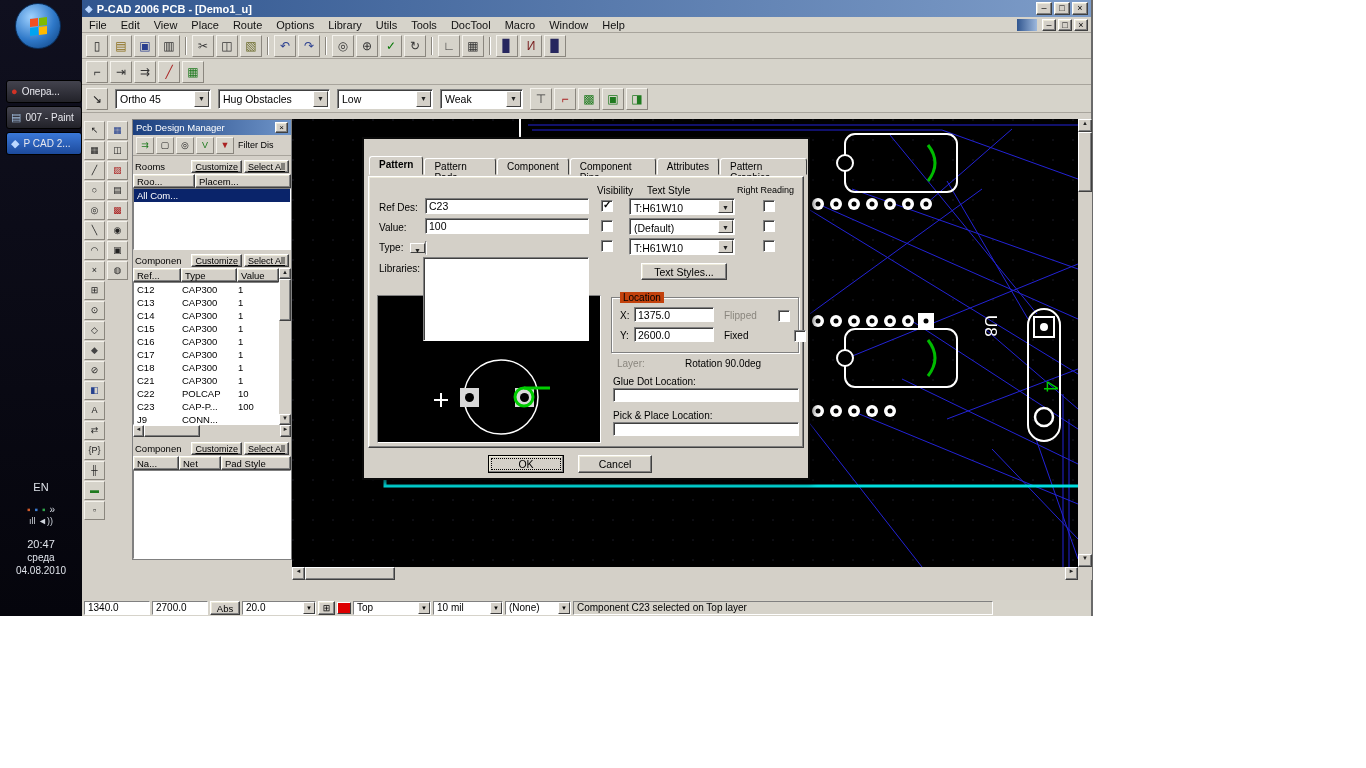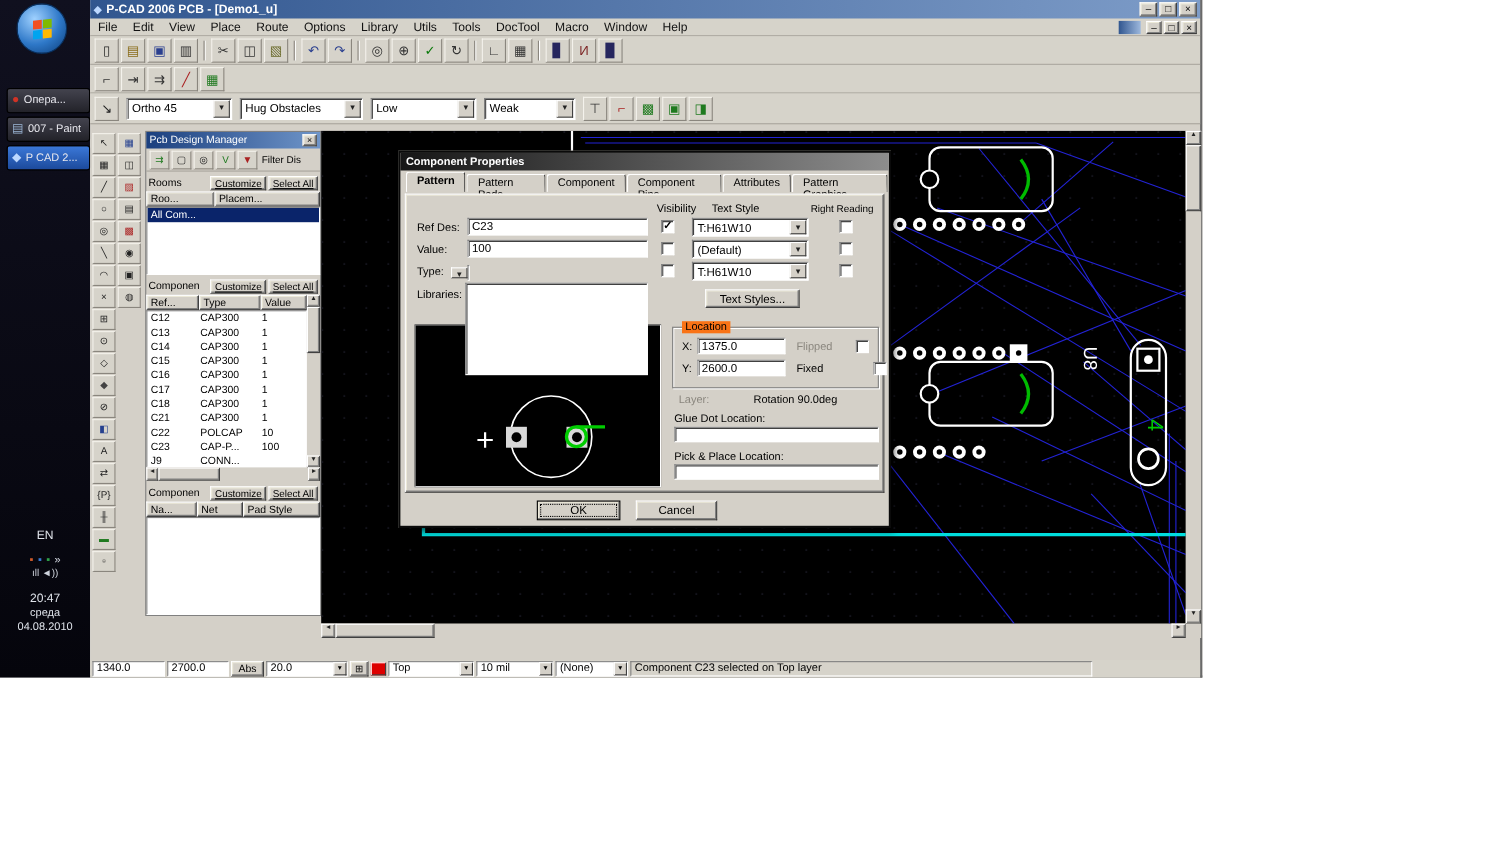--- a/index.html
+++ b/index.html
@@ -72,21 +72,21 @@
   .lbl{font-size:10px;color:#000;white-space:nowrap}
   .lbl.dim{color:#8a867e}
   .tfield{background:#fff;border:1px solid;border-color:#808080 #fff #fff #808080;box-shadow:inset 1px 1px 0 #404040;font-size:10.5px;font-family:"Liberation Sans",sans-serif;padding:0 3px;outline:none}
   .cb{width:12px;height:12px;background:#fff;border:1px solid;border-color:#808080 #fff #fff #808080;box-shadow:inset 1px 1px 0 #404040;display:inline-block;position:relative;flex:none}
   .checked .cb.v::after,.cb.on::after{content:"✓";position:absolute;left:1px;top:-2px;font-size:10px;font-weight:bold}
   .style-row{display:flex;align-items:center;height:20px}
   .style-row .cb{margin-left:6px}
   .style-row .combo{width:106px;height:17px;margin-left:16px}
   .style-row .cb.rr{margin-left:28px}
   .groupbox{border:1px solid #808080;box-shadow:1px 1px 0 #fff,inset 1px 1px 0 #fff;position:absolute}
-  .groupbox>.glabel{position:absolute;top:-6px;left:8px;background:#f97316;padding:0 3px;font-size:10px}
+  .groupbox>.glabel{position:absolute;top:-6px;left:8px;background:#c2410c;padding:0 3px;font-size:10px}
   .preview{background:#000;border:1px solid;border-color:#808080 #fff #fff #808080}
   
   .hintbar{left:0;top:584px;width:1009px;height:16px;background:#d6d3ca;border-top:1px solid #fff;display:flex;align-items:center}
   .hint-in{margin:1px 2px;flex:1;height:13px;font-size:10px;padding:0 4px;background:#d6d3ca;border:1px solid;border-color:#808080 #fff #fff #808080;line-height:12px;color:#111}
   .cmdbar{left:0;top:600px;width:1009px;height:16px;background:#d6d3ca;display:flex;align-items:center;padding:0 2px;gap:2px}
   .cmd-f{height:14px;font-size:10px;line-height:12px;padding:0 3px;background:#fff;border:1px solid;border-color:#808080 #fff #fff #808080;flex:none;overflow:hidden;white-space:nowrap}
   .cmd-combo{position:relative;height:14px;font-size:10px;background:#fff;border:1px solid;border-color:#808080 #fff #fff #808080;flex:none}
   .cmd-combo .cvalue{position:absolute;left:3px;top:0;right:14px;line-height:12px;overflow:hidden}
   .cmd-combo .carrow{position:absolute;right:0;top:0;bottom:0;width:12px;background:#d4d0c8;border:1px solid;border-color:#fff #404040 #404040 #fff;font-size:6px;text-align:center;line-height:11px}
   .swatch{width:14px;height:12px;border:1px solid;border-color:#fff #404040 #404040 #fff;flex:none}
@@ -645,23 +645,20 @@
       </div>
       <div class="abs sb" style="left:0;top:448px;width:786px;height:13px">
         <div class="sb-btn" style="position:absolute;left:0;width:13px;height:100%">◄</div>
         <div class="sb-thumb" style="position:absolute;left:13px;width:90px;height:100%"></div>
         <div class="sb-btn" style="position:absolute;right:0;width:13px;height:100%">►</div>
       </div>
       <div class="abs" style="left:786px;top:448px;width:14px;height:13px;background:#d4d0c8"></div>
     </div>
 
     <div class="abs dlg">
-      <div class="abs dlg-title">
-        <span>Component Properties</span>
-      </div>
       <div class="abs tabs">
 
       <span class="tab selected">Pattern</span>
           <span class="tab">Pattern Pads</span>
           <span class="tab">Component</span>
           <span class="tab">Component Pins</span>
           <span class="tab">Attributes</span>
           <span class="tab">Pattern Graphics</span>
         </div>
       <div class="abs tab-panel">

